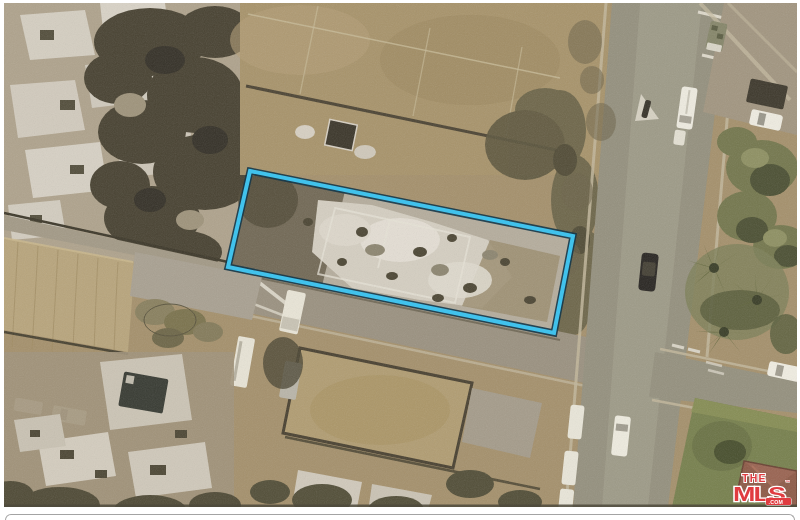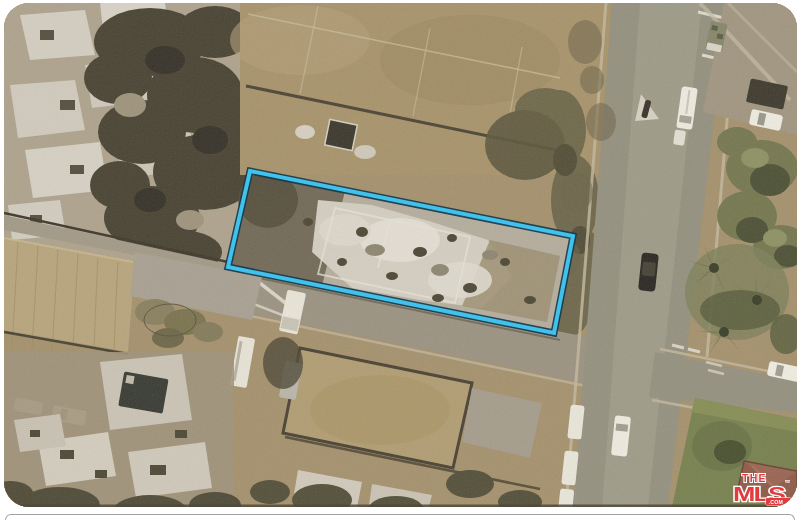--- a/index.html
+++ b/index.html
@@ -3,21 +3,21 @@
 <meta charset="utf-8">
 <style>
   html,body{margin:0;padding:0;}
   body{
     width:800px;height:520px;overflow:hidden;position:relative;
     background:#ffffff;
     font-family:"Liberation Sans", sans-serif;
   }
   .photo{
     position:absolute;left:4px;top:3px;width:793px;height:504px;
-    overflow:hidden;background:#a5916d;border-radius:25px;
+    overflow:hidden;background:#a5916d;
   }
   .scene{display:block;}
   .watermark{
     position:absolute;left:728px;top:467px;width:64px;height:38px;
   }
   .bottom-panel{
     position:absolute;left:5px;top:514px;width:788px;height:14px;
     border:1px solid #a3a3a3;border-bottom:none;
     border-radius:6px 6px 0 0;background:#ffffff;
   }

